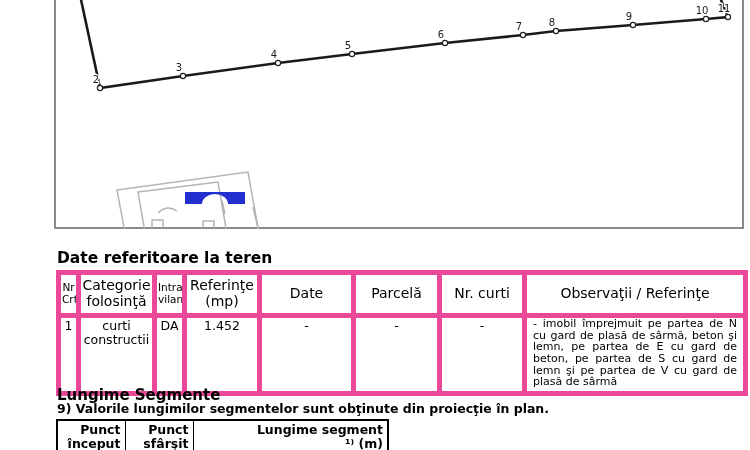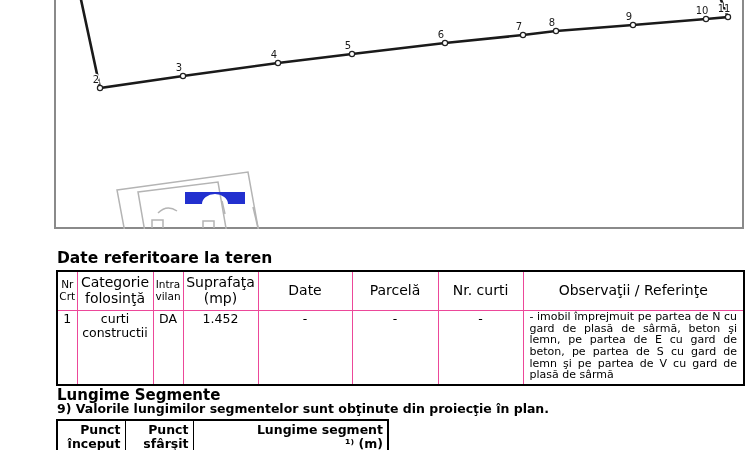--- a/index.html
+++ b/index.html
@@ -20,21 +20,21 @@
   }
 
   
   #land-title { left:57px; top:249px; font-size:15.5px; font-weight:bold; }
   #seg-title  { left:57px; top:386px; font-size:15px; font-weight:bold; }
   #seg-note   { left:57px; top:401px; font-size:12.5px; font-weight:bold; }
 
   
   table { border-collapse:collapse; table-layout:fixed; background:#fff; }
   #land-table { left:56px; top:270px; width:689px; }
-  #land-table th, #land-table td { border:1px solid #ec4899; overflow:hidden; }
+  #land-table th, #land-table td { border:5px solid #ec4899; overflow:hidden; }
   #land-table { border:2px solid #000; }
   #land-table th {
     font-weight:normal; font-size:14px; text-align:center;
     vertical-align:middle; line-height:1.12; height:36px; padding:1px;
   }
   #land-table th.small-h { font-size:10.5px; }
   #land-table td {
     font-size:12.5px; text-align:center; vertical-align:top;
     height:71px; padding:1px 2px; line-height:1.15;
   }
@@ -110,21 +110,21 @@
       <col style="width:94px">
       <col style="width:86px">
     <col style="width:85px">
       <col style="width:221px">
   </colgroup>
   <tbody>
       <tr>
     <th class="small-h">Nr Crt</th>
     <th>Categorie folosinţă</th>
     <th class="small-h">Intra vilan</th>
-    <th>Suprafaţa (mp)</th>
+    <th>Referinţe (mp)</th>
     <th>Date</th>
     <th>Parcelă</th>
     <th>Nr. curti</th>
     <th>Observaţii / Referinţe</th>
   </tr>
   <tr>
     <td>1</td>
     <td>curti constructii</td>
     <td>DA</td>
     <td>1.452</td>

